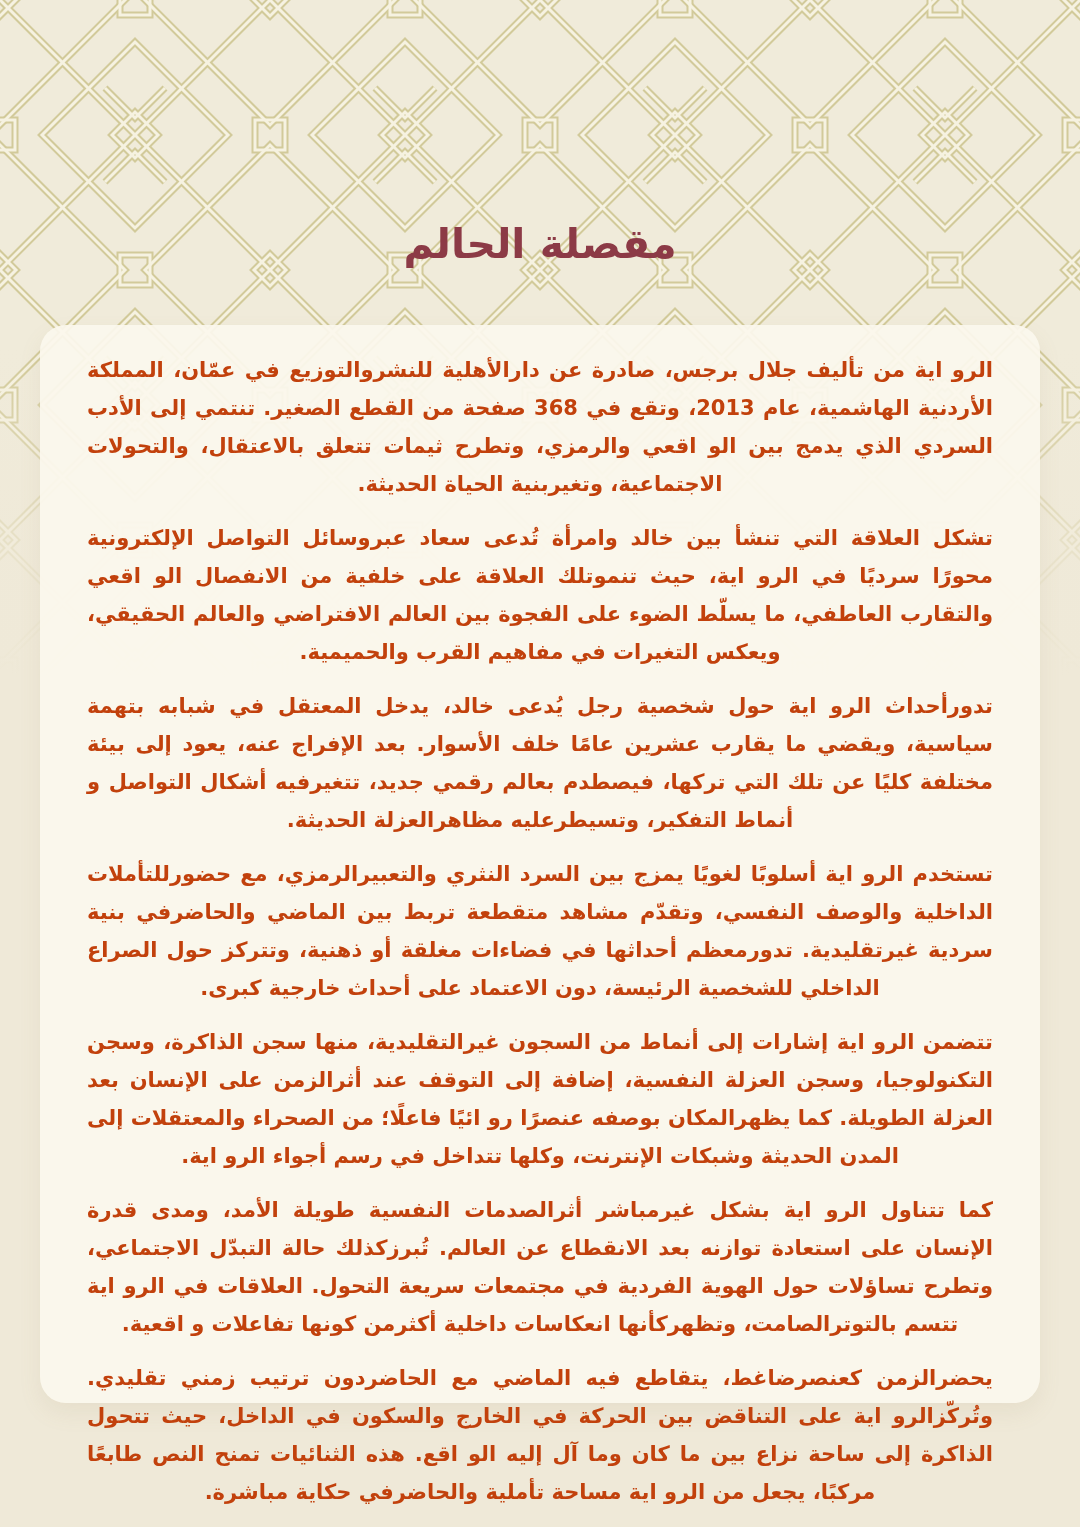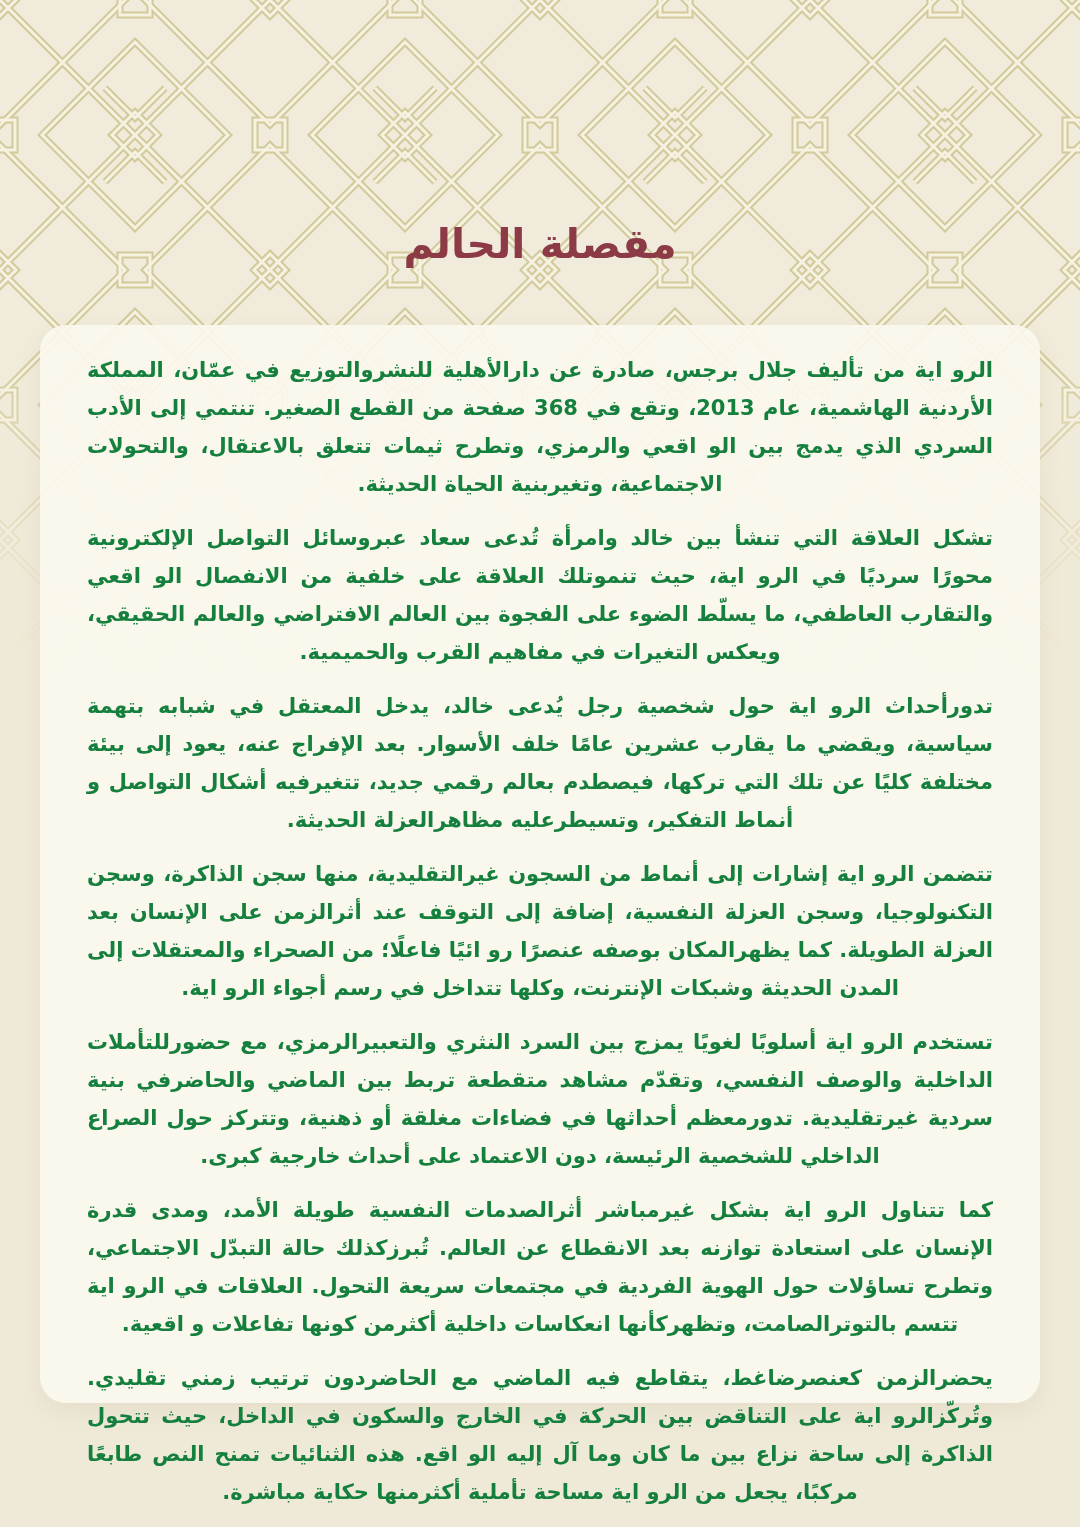--- a/index.html
+++ b/index.html
@@ -57,21 +57,21 @@
     background: rgba(251,248,237,0.93);
     border-radius: 26px;
     box-shadow: 0 10px 22px rgba(160,140,100,0.10);
     direction: rtl;
   }
   .content-card p {
     margin: 0 0 16px 0;
     font-size: 21px;
     line-height: 38px;
     font-weight: bold;
-    color: #15803d;
+    color: #c2410c;
     text-align: justify;
     text-align-last: center;
     -moz-text-align-last: center;
   }
 </style>
 </head>
 <body>
 
 <svg class="pattern-layer" width="1080" height="720" xmlns="http://www.w3.org/2000/svg" aria-hidden="true">
   <defs>
@@ -106,17 +106,17 @@
   <rect width="1080" height="720" fill="url(#geo)"></rect>
 </svg>
 <div class="pattern-fade"></div>
 
 <div class="page-title">مقصلة الحالم</div>
 
 <div class="content-card">
   <p>الرو اية من تأليف جلال برجس، صادرة عن دارالأهلية للنشروالتوزيع في عمّان، المملكة الأردنية الهاشمية، عام 2013، وتقع في 368 صفحة من القطع الصغير. تنتمي إلى الأدب السردي الذي يدمج بين الو اقعي والرمزي، وتطرح ثيمات تتعلق بالاعتقال، والتحولات الاجتماعية، وتغيربنية الحياة الحديثة.</p>
   <p>تشكل العلاقة التي تنشأ بين خالد وامرأة تُدعى سعاد عبروسائل التواصل الإلكترونية محورًا سرديًا في الرو اية، حيث تنموتلك العلاقة على خلفية من الانفصال الو اقعي والتقارب العاطفي، ما يسلّط الضوء على الفجوة بين العالم الافتراضي والعالم الحقيقي، ويعكس التغيرات في مفاهيم القرب والحميمية.</p>
   <p>تدورأحداث الرو اية حول شخصية رجل يُدعى خالد، يدخل المعتقل في شبابه بتهمة سياسية، ويقضي ما يقارب عشرين عامًا خلف الأسوار. بعد الإفراج عنه، يعود إلى بيئة مختلفة كليًا عن تلك التي تركها، فيصطدم بعالم رقمي جديد، تتغيرفيه أشكال التواصل و أنماط التفكير، وتسيطرعليه مظاهرالعزلة الحديثة.</p>
+  <p>تستخدم الرو اية أسلوبًا لغويًا يمزج بين السرد النثري والتعبيرالرمزي، مع حضورللتأملات الداخلية والوصف النفسي، وتقدّم مشاهد متقطعة تربط بين الماضي والحاضرفي بنية سردية غيرتقليدية. تدورمعظم أحداثها في فضاءات مغلقة أو ذهنية، وتتركز حول الصراع الداخلي للشخصية الرئيسة، دون الاعتماد على أحداث خارجية كبرى.</p>
   <p>تتضمن الرو اية إشارات إلى أنماط من السجون غيرالتقليدية، منها سجن الذاكرة، وسجن التكنولوجيا، وسجن العزلة النفسية، إضافة إلى التوقف عند أثرالزمن على الإنسان بعد العزلة الطويلة. كما يظهرالمكان بوصفه عنصرًا رو ائيًا فاعلًا؛ من الصحراء والمعتقلات إلى المدن الحديثة وشبكات الإنترنت، وكلها تتداخل في رسم أجواء الرو اية.</p>
-  <p>تستخدم الرو اية أسلوبًا لغويًا يمزج بين السرد النثري والتعبيرالرمزي، مع حضورللتأملات الداخلية والوصف النفسي، وتقدّم مشاهد متقطعة تربط بين الماضي والحاضرفي بنية سردية غيرتقليدية. تدورمعظم أحداثها في فضاءات مغلقة أو ذهنية، وتتركز حول الصراع الداخلي للشخصية الرئيسة، دون الاعتماد على أحداث خارجية كبرى.</p>
   <p>كما تتناول الرو اية بشكل غيرمباشر أثرالصدمات النفسية طويلة الأمد، ومدى قدرة الإنسان على استعادة توازنه بعد الانقطاع عن العالم. تُبرزكذلك حالة التبدّل الاجتماعي، وتطرح تساؤلات حول الهوية الفردية في مجتمعات سريعة التحول. العلاقات في الرو اية تتسم بالتوترالصامت، وتظهركأنها انعكاسات داخلية أكثرمن كونها تفاعلات و اقعية.</p>
-  <p>يحضرالزمن كعنصرضاغط، يتقاطع فيه الماضي مع الحاضردون ترتيب زمني تقليدي. وتُركّزالرو اية على التناقض بين الحركة في الخارج والسكون في الداخل، حيث تتحول الذاكرة إلى ساحة نزاع بين ما كان وما آل إليه الو اقع. هذه الثنائيات تمنح النص طابعًا مركبًا، يجعل من الرو اية مساحة تأملية أكثرمنها حكاية مباشرة.</p>
+  <p>يحضرالزمن كعنصرضاغط، يتقاطع فيه الماضي مع الحاضردون ترتيب زمني تقليدي. وتُركّزالرو اية على التناقض بين الحركة في الخارج والسكون في الداخل، حيث تتحول الذاكرة إلى ساحة نزاع بين ما كان وما آل إليه الو اقع. هذه الثنائيات تمنح النص طابعًا مركبًا، يجعل من الرو اية مساحة تأملية والحاضرفي حكاية مباشرة.</p>
 </div>
 
 </body></html>

